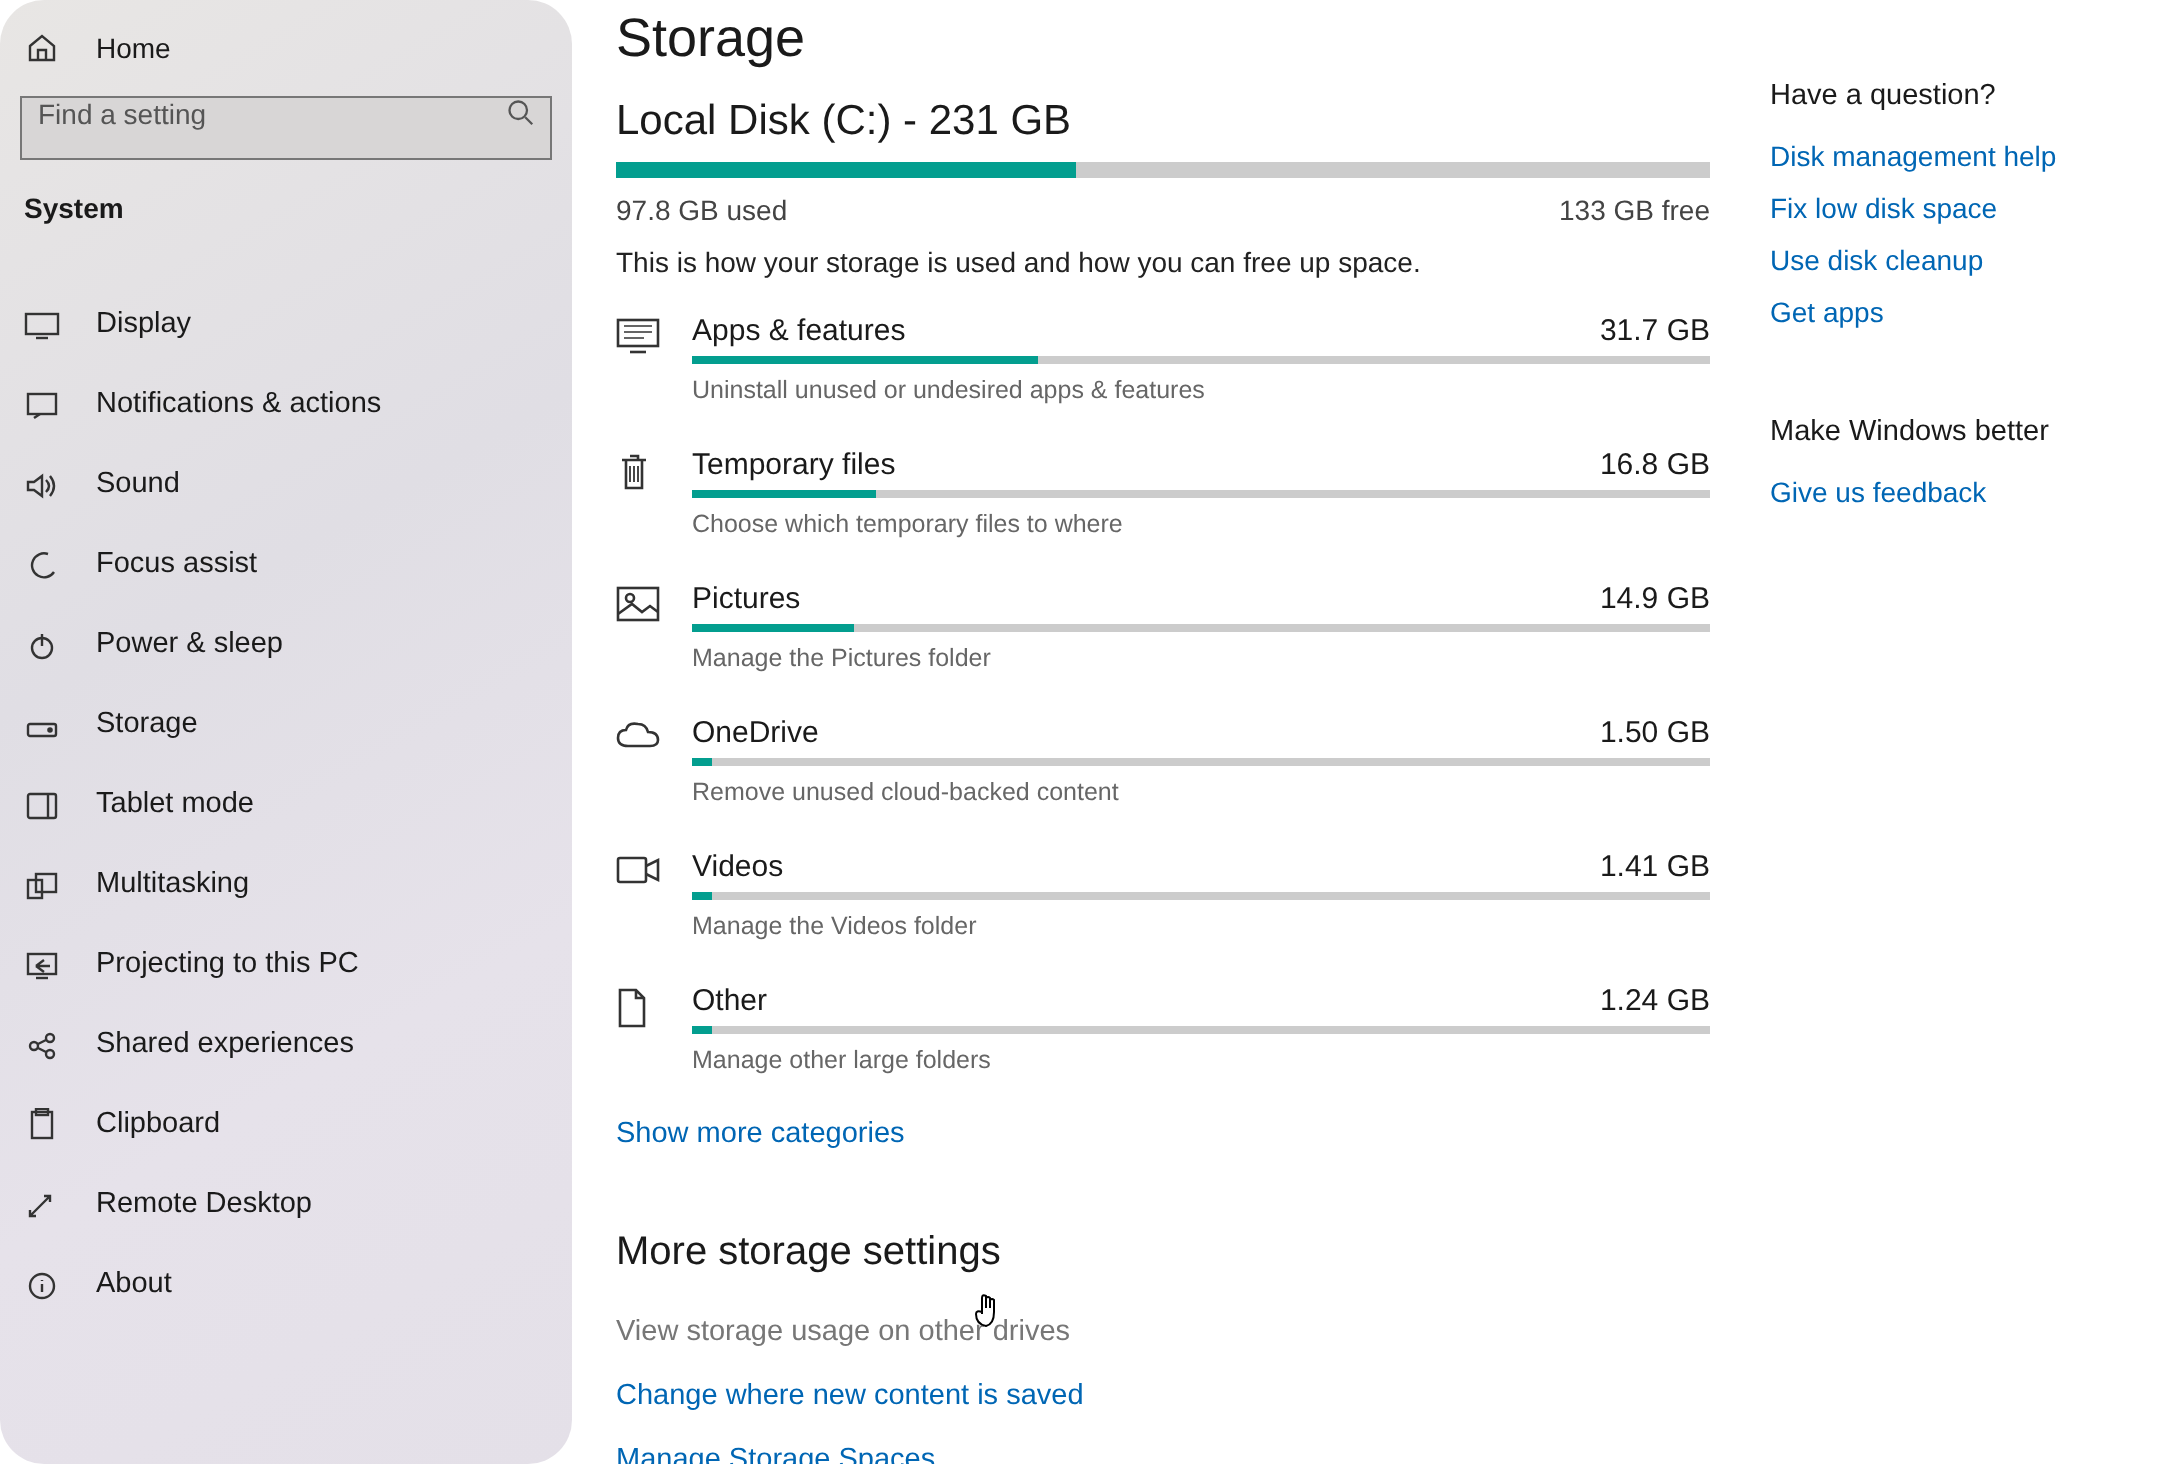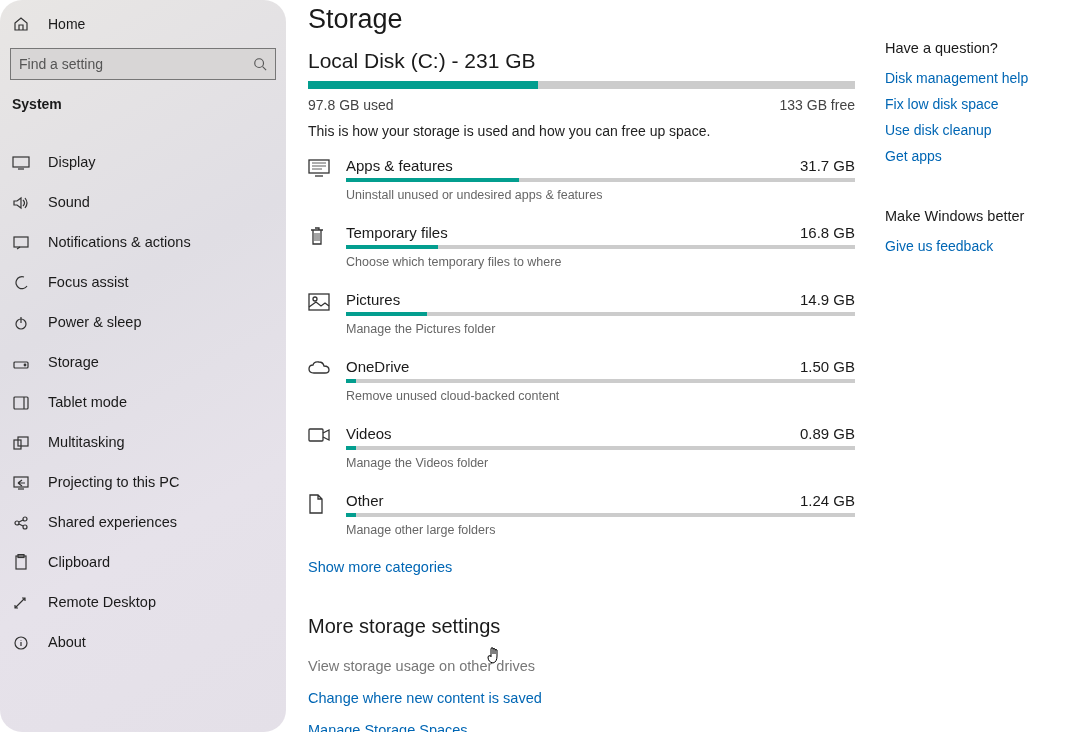--- a/index.html
+++ b/index.html
@@ -27,21 +27,21 @@
     gap: 18px;
     padding: 6px 12px 16px 12px;
     cursor: pointer;
   }
   .home-row .iconbox { width: 18px; display:flex; justify-content:center; }
   .search-wrap {
     padding: 0 10px 16px 10px;
   }
   .search {
     display:flex;
-    align-items:center;
+    align-items:flex-start;
     border: 1px solid #777;
     background: #d8d6d6;
     height: 32px;
     padding: 0 8px;
   }
   .search input {
     flex:1;
     border:none;
     background:transparent;
     font-size:14px;
@@ -169,35 +169,35 @@
           <svg width="18" height="14" viewBox="0 0 18 14" fill="none" stroke="#333" stroke-width="1.2">
             <rect x="1" y="1" width="16" height="10"></rect>
             <path d="M6 13 H12"></path>
           </svg>
         </span>
       <span class="lbl">Display</span>
     </li>
     <li class="nav-item">
       <span class="iconbox">
           <svg width="16" height="14" viewBox="0 0 16 14" fill="none" stroke="#333" stroke-width="1.2">
+            <rect x="1" y="1" width="14" height="10"></rect>
+            <path d="M4 13 L7 11"></path>
+          </svg>
+        </span>
+      <span class="lbl">Notifications &amp; actions</span>
+    </li>
+    <li class="nav-item">
+      <span class="iconbox">
+          <svg width="16" height="14" viewBox="0 0 16 14" fill="none" stroke="#333" stroke-width="1.2">
             <path d="M1 5 H4 L8 2 V12 L4 9 H1 Z"></path>
             <path d="M10 4 Q13 7 10 10"></path>
             <path d="M12 2 Q16 7 12 12"></path>
           </svg>
         </span>
       <span class="lbl">Sound</span>
-    </li>
-    <li class="nav-item">
-      <span class="iconbox">
-          <svg width="16" height="14" viewBox="0 0 16 14" fill="none" stroke="#333" stroke-width="1.2">
-            <rect x="1" y="1" width="14" height="10"></rect>
-            <path d="M4 13 L7 11"></path>
-          </svg>
-        </span>
-      <span class="lbl">Notifications &amp; actions</span>
     </li>
     <li class="nav-item">
       <span class="iconbox">
           <svg width="14" height="14" viewBox="0 0 14 14" fill="none" stroke="#333" stroke-width="1.2">
             <path d="M10 1 A6 6 0 1 0 13 10"></path>
           </svg>
         </span>
       <span class="lbl">Focus assist</span>
     </li>
     <li class="nav-item">
@@ -376,21 +376,21 @@
         <div class="cat">
           <div class="caticon">
             <svg width="22" height="16" viewBox="0 0 22 16" fill="none" stroke="#333" stroke-width="1.3">
               <rect x="1" y="2" width="14" height="12" rx="1"></rect>
               <path d="M15 6 L21 3 V13 L15 10"></path>
             </svg>
           </div>
           <div class="catbody">
             <div class="catheader">
               <span class="catname">Videos</span>
-              <span class="catsize">0.89 GB</span>
+              <span class="catsize">1.41 GB</span>
             </div>
             <div class="catbar">
               <div class="catfill" style="width:2%"></div>
             </div>
             <div class="catsub">Manage the Videos folder</div>
           </div>
         </div>
         <div class="cat">
           <div class="caticon">
             <svg width="16" height="20" viewBox="0 0 16 20" fill="none" stroke="#333" stroke-width="1.3">

